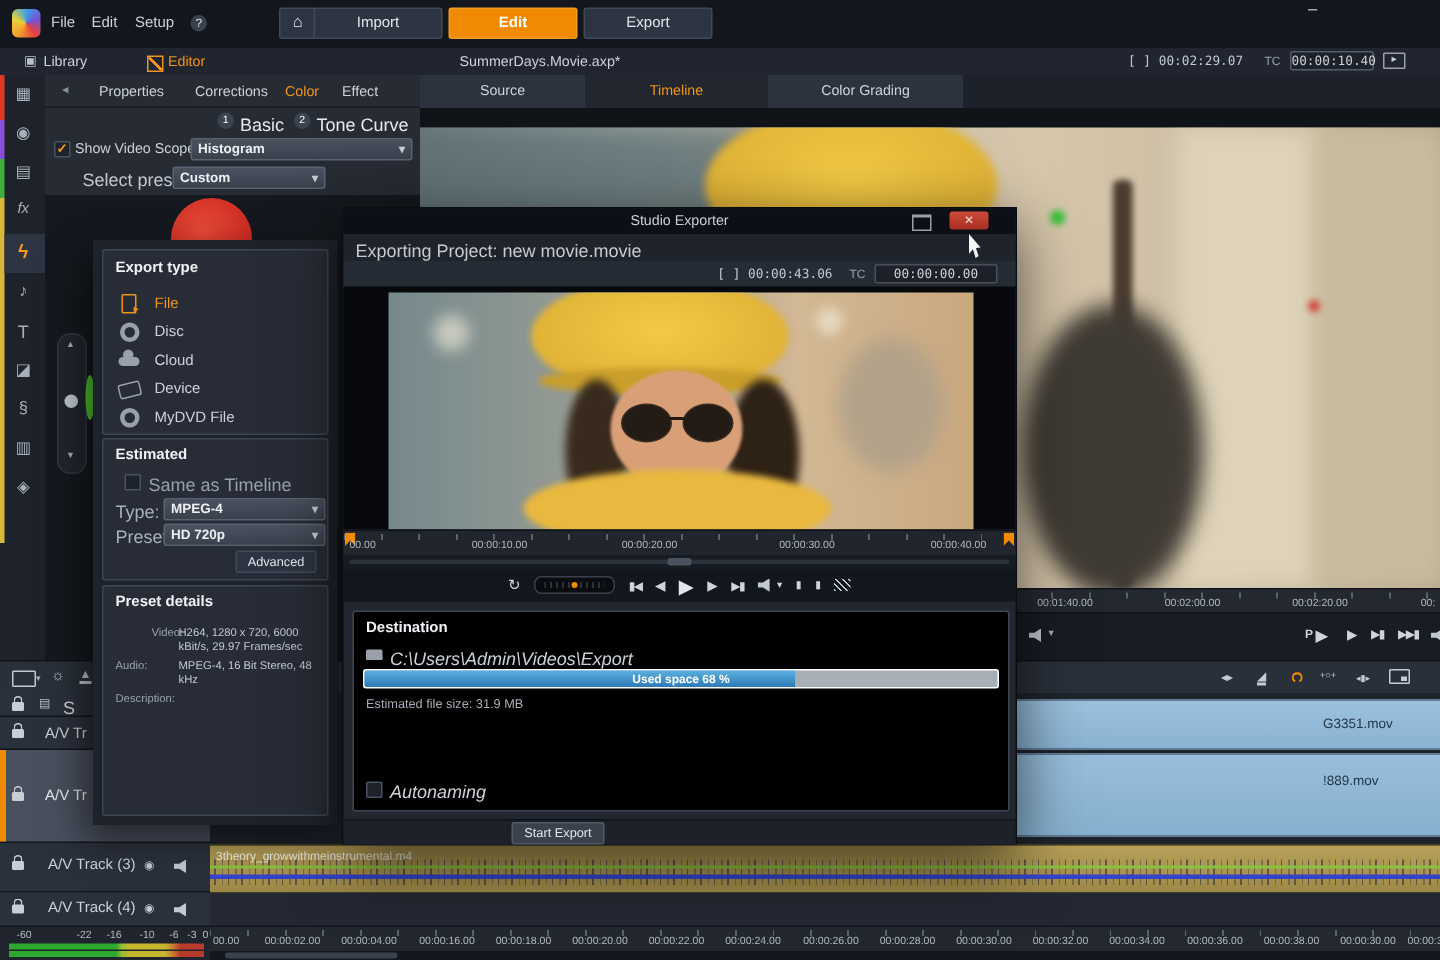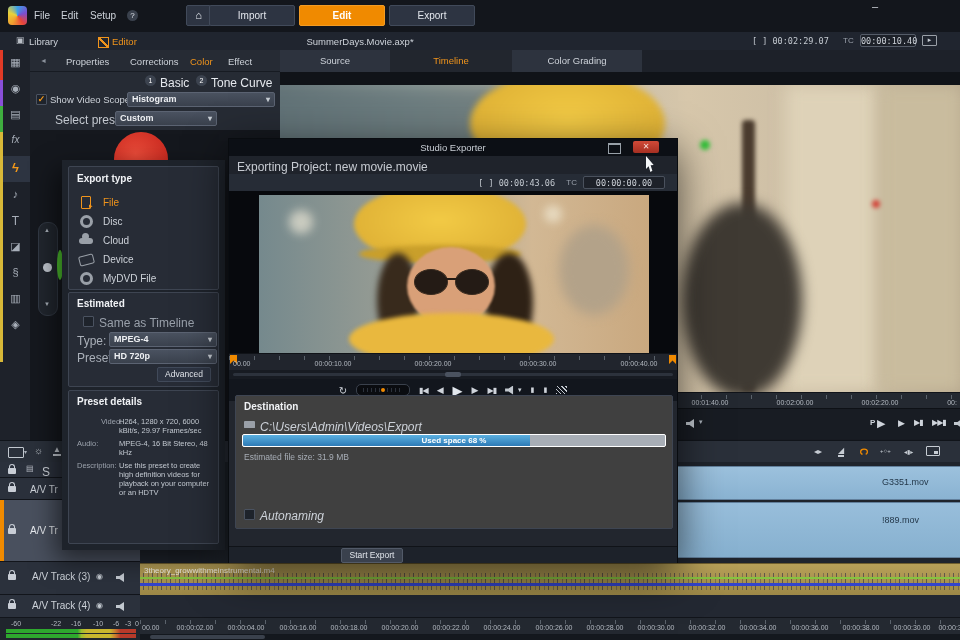--- a/index.html
+++ b/index.html
@@ -274,21 +274,20 @@
       <div class="ab dd" style="left:40px;top:56px;width:98px;height:13px;"><span class="car">▾</span><span>HD 720p</span></div>
       <div class="ab btn" style="left:88px;top:74px;width:52px;height:13px;font-size:8.5px;line-height:13px;">Advanced</div>
     </div>
     <div class="panelbox" style="left:6px;top:230px;width:149px;height:152px;">
       <span class="ph" style="left:8px;top:5px;">Preset details</span>
       <span class="ab" style="left:8px;top:26px;font-size:7.5px;color:#9aa1ab;margin-left:24px;">Video:</span>
       <span class="ab" style="left:50px;top:26px;width:92px;font-size:7.5px;line-height:9px;color:#c3c9d1;">H264, 1280 x 720, 6000 kBit/s, 29.97 Frames/sec</span>
       <span class="ab" style="left:8px;top:48px;font-size:7.5px;color:#9aa1ab;">Audio:</span>
       <span class="ab" style="left:50px;top:48px;width:92px;font-size:7.5px;line-height:9px;color:#c3c9d1;">MPEG-4, 16 Bit Stereo, 48 kHz</span>
       <span class="ab" style="left:8px;top:70px;font-size:7.5px;color:#9aa1ab;">Description:</span>
-      <span class="ab" style="left:50px;top:70px;width:92px;font-size:7.5px;line-height:9px;color:#c3c9d1;">Use this preset to create high definition videos for playback on your computer or an HDTV</span>
     </div>
   </div>
 
   <div class="ab" style="left:228px;top:138px;width:450px;height:425px;background:#22262e;z-index:11;border:1px solid #090c10;box-sizing:border-box;box-shadow:0 12px 40px rgba(0,0,0,.65);">
     <div class="ab" style="left:0;top:0;width:448px;height:17px;background:#0c0f15;">
       <span class="ab" style="left:0;top:3px;width:448px;text-align:center;font-size:9.5px;color:#c9ced5;">Studio Exporter</span>
       <span class="ab" style="left:379px;top:4px;width:11px;height:8px;border:1px solid #98a0a8;border-top:2px solid #98a0a8;"></span>
       <span class="ab" style="left:404px;top:2px;width:26px;height:12px;background:linear-gradient(#d04a38,#a52f22);border-radius:2px;color:#f6ddd8;font-size:8px;text-align:center;line-height:12px;">✕</span>
     </div>
     <div class="ab" style="left:0;top:17px;width:448px;height:18px;background:#1f232b;border-bottom:1px solid #14171d;">
@@ -339,21 +338,21 @@
       <span class="playg">◀</span>
       <span class="playg" style="font-size:13px;color:#e2e7ed;">▶</span>
       <span class="playg">▶</span>
       <span class="playg" style="font-size:8px;letter-spacing:-1px;">▶▮</span>
       <span class="spk"></span>
       <span class="playg" style="font-size:7px;margin-left:-6px;">▾</span>
       <span class="playg" style="font-size:7px;">▮</span>
       <span class="playg" style="font-size:7px;">▮</span>
       <span style="width:11px;height:8px;background:repeating-linear-gradient(45deg,#c2c8cf 0 1px,transparent 1px 3px);display:inline-block;"></span>
     </div>
-    <div class="panelbox" style="left:6px;top:256px;width:436px;height:132px;background:#404040;">
+    <div class="panelbox" style="left:6px;top:268px;width:436px;height:132px;background:#000000;">
       <span class="ph" style="left:8px;top:5px;">Destination</span>
       <span class="ab" style="left:8px;top:25px;width:11px;height:7px;background:#9aa0a8;border-radius:1px;box-shadow:0 -2px 0 -0.5px #9aa0a8 inset, -3px -8px 0 -6px #9aa0a8;"></span>
       <span class="ab tx" style="left:24px;top:24px;color:#ccd1d8;font-style:italic;">C:\Users\Admin\Videos\Export</span>
       <div class="ab" style="left:6px;top:38px;width:422px;height:11px;background:#a8aeb6;border:1px solid #ffffff;border-radius:2px;">
         <div class="ab" style="left: 0px; top: 0px; height: 11px; background: linear-gradient(rgb(91, 176, 224), rgb(45, 122, 182)); border-radius: 2px 0px 0px 2px; width: 68%;"></div>
         <span class="ab" style="left:0;top:1px;width:422px;text-align:center;font-size:8px;font-weight:bold;color:#fff;">Used space 68 %</span>
       </div>
       <span class="ab" style="left:8px;top:56px;font-size:8.5px;color:#a7adb6;">Estimated file size: 31.9 MB</span>
       <span class="chk" style="left:8px;top:113px;"></span>
       <span class="ab tx" style="left:24px;top:113px;font-style:italic;">Autonaming</span>

